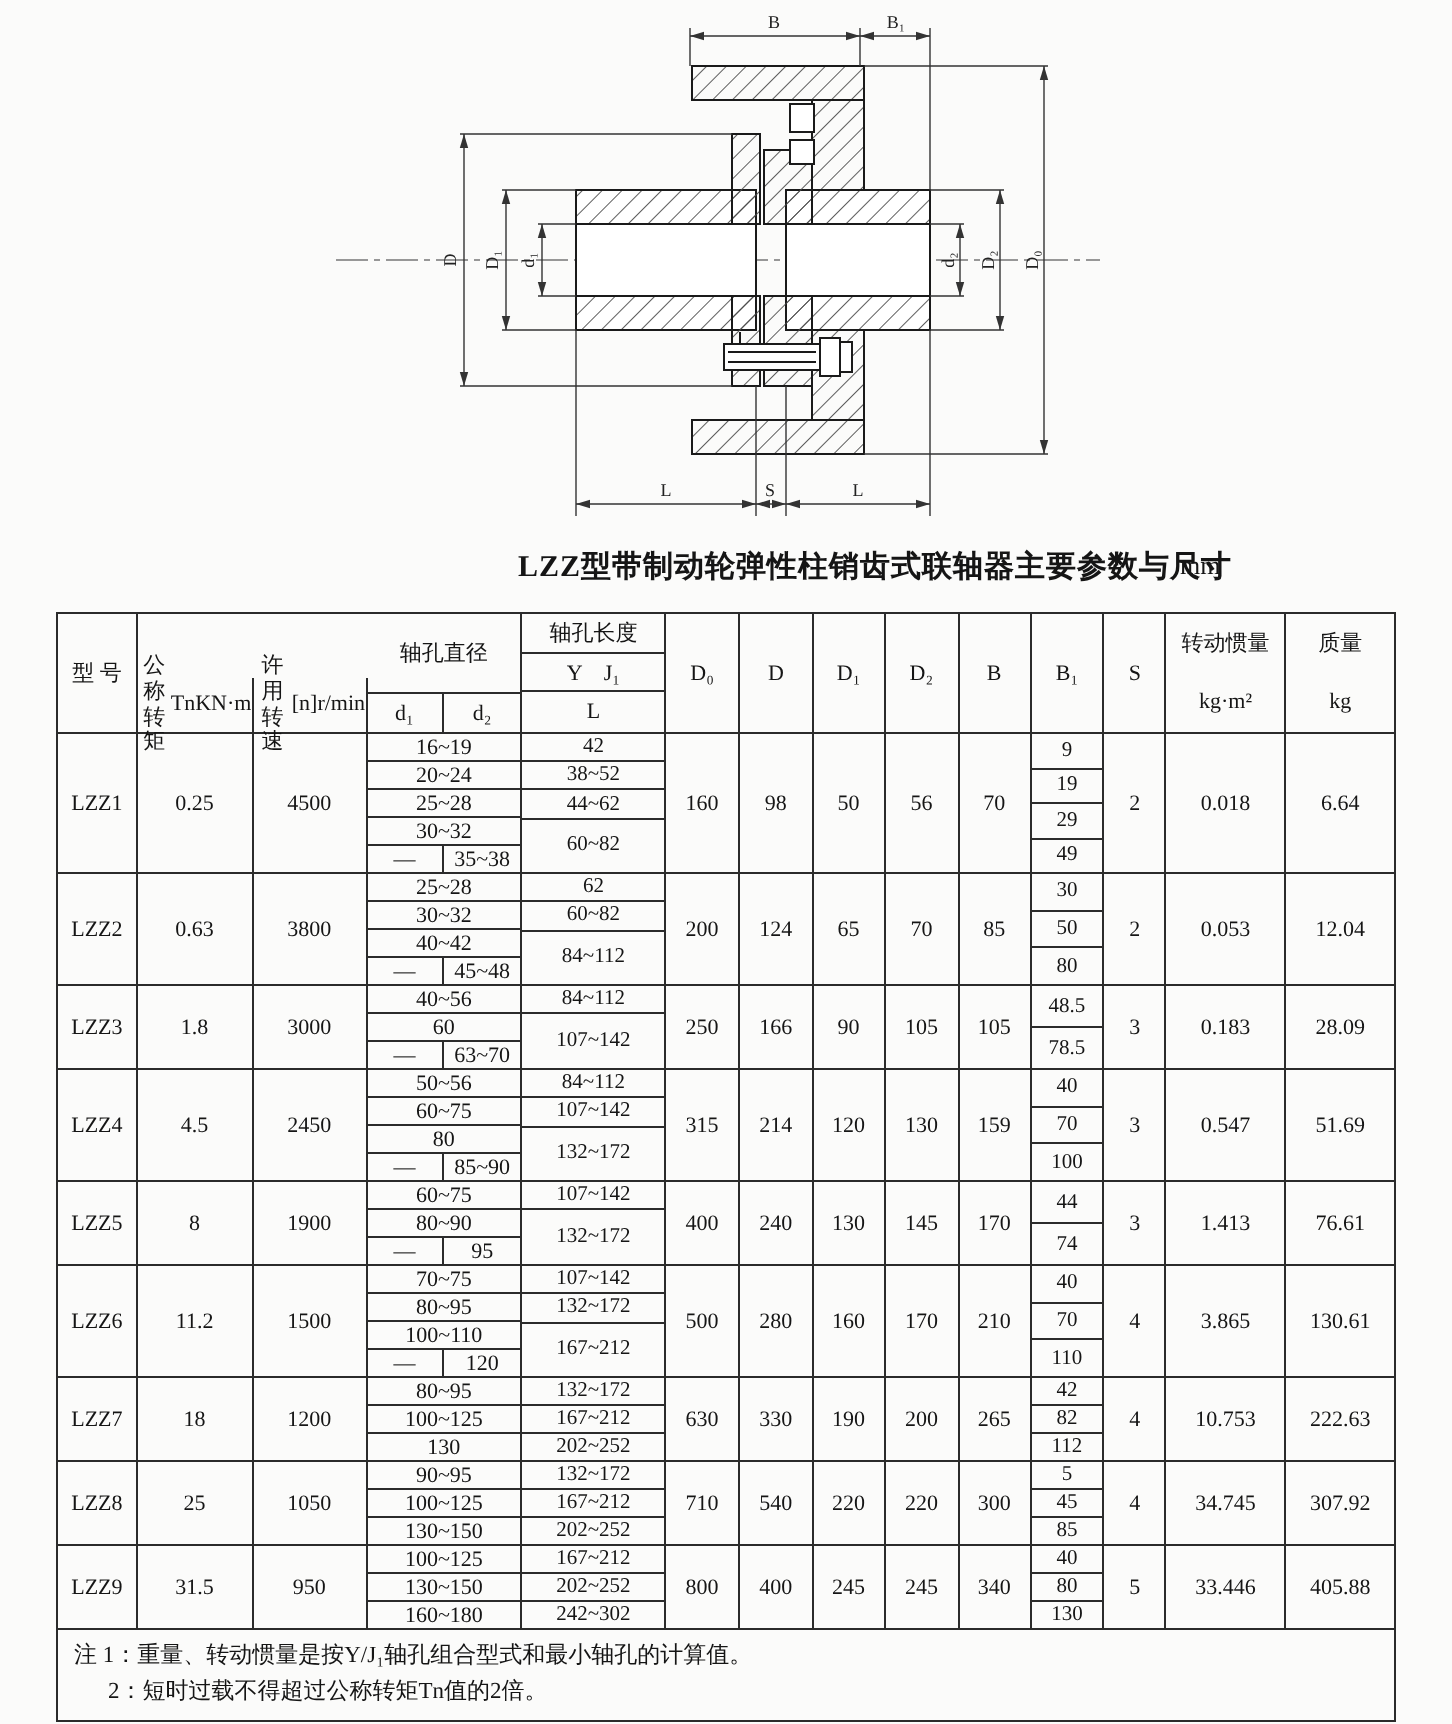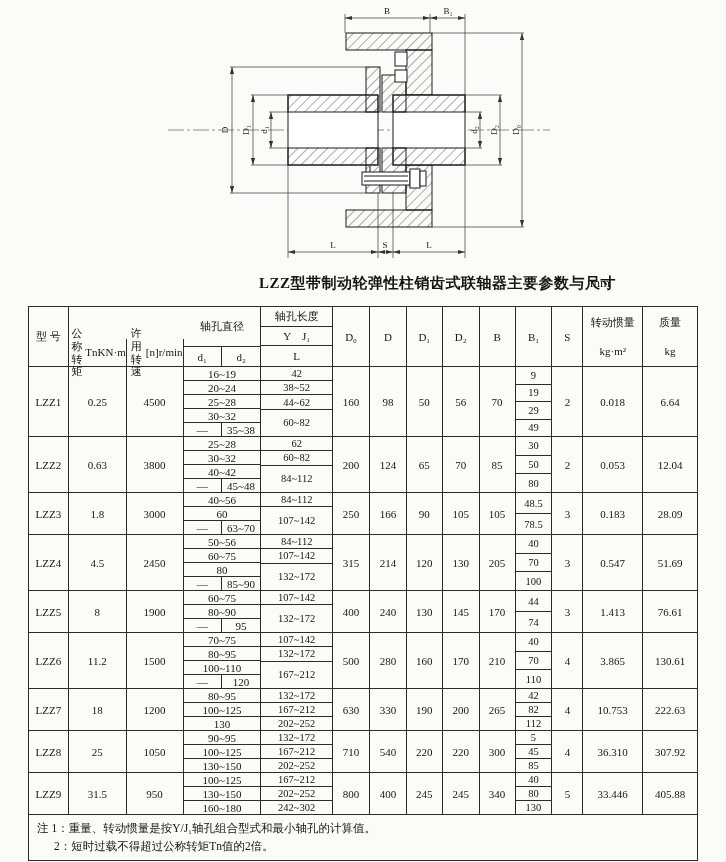--- a/index.html
+++ b/index.html
@@ -340,21 +340,21 @@
         </div>
         <div class="col c-lens">
           <div class="lcell" style="flex: 1 0 0%;">84~112</div>
           <div class="lcell" style="flex: 1 0 0%;">107~142</div>
           <div class="lcell" style="flex: 2 0 0%;">132~172</div>
         </div>
         <div class="cell c-d0">315</div>
         <div class="cell c-d">214</div>
         <div class="cell c-d1">120</div>
         <div class="cell c-d2">130</div>
-        <div class="cell c-b">205</div>
+        <div class="cell c-b">159</div>
         <div class="col c-b1">
           <div class="b1cell">40</div>
           <div class="b1cell">70</div>
           <div class="b1cell">100</div>
         </div>
         <div class="cell c-s">3</div>
         <div class="cell c-j">0.547</div>
         <div class="cell c-m">51.69</div>
       </div>
       <div class="trow" style="height: 42px;">
@@ -486,21 +486,21 @@
         <div class="cell c-d">540</div>
         <div class="cell c-d1">220</div>
         <div class="cell c-d2">220</div>
         <div class="cell c-b">300</div>
         <div class="col c-b1">
           <div class="b1cell">5</div>
           <div class="b1cell">45</div>
           <div class="b1cell">85</div>
         </div>
         <div class="cell c-s">4</div>
-        <div class="cell c-j">36.310</div>
+        <div class="cell c-j">34.745</div>
         <div class="cell c-m">307.92</div>
       </div>
       <div class="trow" style="height: 42px;">
         <div class="cell c-model">LZZ9</div>
         <div class="cell c-tn">31.5</div>
         <div class="cell c-n">950</div>
         <div class="col c-bores">
           <div class="subrow">
             <div class="bfull">100~125</div>
           </div>

